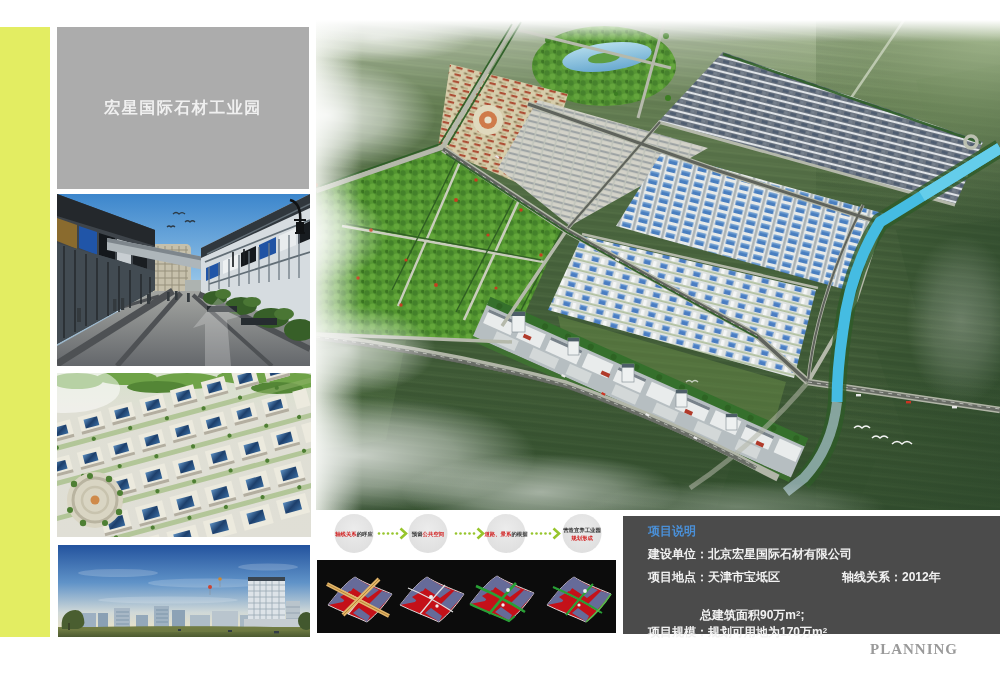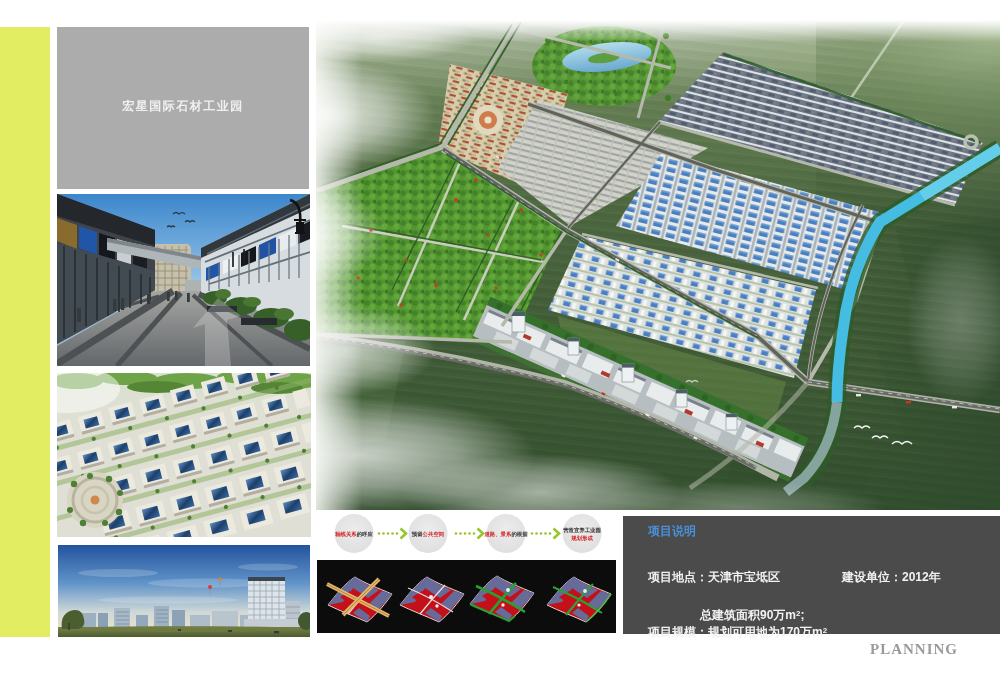--- a/index.html
+++ b/index.html
@@ -5,21 +5,21 @@
 body{width:1000px;height:678px;position:relative;background:#fff;overflow:hidden;
 font-family:"Liberation Sans",sans-serif;}
 .abs{position:absolute;}
 </style></head>
 <body>
 
 <div class="abs" style="left:0;top:27px;width:50px;height:610px;background:#e3ed62;"></div>
 
 <div class="abs" style="left:57px;top:27px;width:252px;height:162px;background:#acacac;">
 <div class="abs" style="left:0;top:71px;width:252px;text-align:center;color:#f0f0f0;
-font-size:12px;font-weight:bold;letter-spacing:1.5px;">宏星国际石材工业园</div>
+font-size:16px;font-weight:bold;letter-spacing:1.5px;">宏星国际石材工业园</div>
 </div>
 
 <div class="abs" style="left:57px;top:194px;width:253px;height:172px;background:#9db8cc;" id="photo1"><svg width="253" height="172" viewBox="0 0 253 172">
 <defs>
 <linearGradient id="sky1" x1="0" y1="0" x2="0" y2="1">
  <stop offset="0" stop-color="#3c86cc"></stop>
  <stop offset="0.7" stop-color="#8fc0e6"></stop>
  <stop offset="1" stop-color="#c8e0f2"></stop>
 </linearGradient>
 <linearGradient id="grnd" x1="0" y1="0" x2="0" y2="1">
@@ -776,20 +776,21 @@
  <path d="M14,-15 Q0,0 -13,16" stroke="#28a035" stroke-width="2" fill="none"></path>
  <path d="M7,23 C18,14 26,4 32,-5" stroke="#55b84a" stroke-width="1.6" fill="none"></path>
  <circle cx="6" cy="-8" r="1.9" fill="#efefef"></circle>
  <circle cx="0" cy="6" r="1.6" fill="#efefef"></circle>
 </g>
 </svg>
 </div>
 
 <div class="abs" style="left:623px;top:516px;width:377px;height:118px;background:#4b4b4b;color:#f2f2f2;font-size:12px;font-weight:bold;">
 <div class="abs" style="left:25px;top:7px;color:#4a90d8;font-size:12px;text-align:center;">项目说明</div>
+<div class="abs" style="left:25px;top:30px;">建设单位：北京宏星国际石材有限公司</div>
 <div class="abs" style="left:25px;top:53px;text-align:center;">项目地点：天津市宝坻区</div>
-<div class="abs" style="left:219px;top:53px;">建设单位：2012年</div>
+<div class="abs" style="left:219px;top:53px;">轴线关系：2012年</div>
 <div class="abs" style="left:25px;top:74px;margin-top:34px;">项目规模：规划可用地为170万m<span style="font-size:8px;vertical-align:3px;">2</span></div>
 <div class="abs" style="left:77px;top:91px;">总建筑面积90万m<span style="font-size:8px;vertical-align:3px;">2</span>;</div>
 </div>
 
 <div class="abs" style="left:870px;top:641px;width:132px;color:#9a9a9a;
 font-family:'Liberation Serif',serif;font-size:15px;font-weight:bold;letter-spacing:1px;">PLANNING</div>
 
 </body></html>

